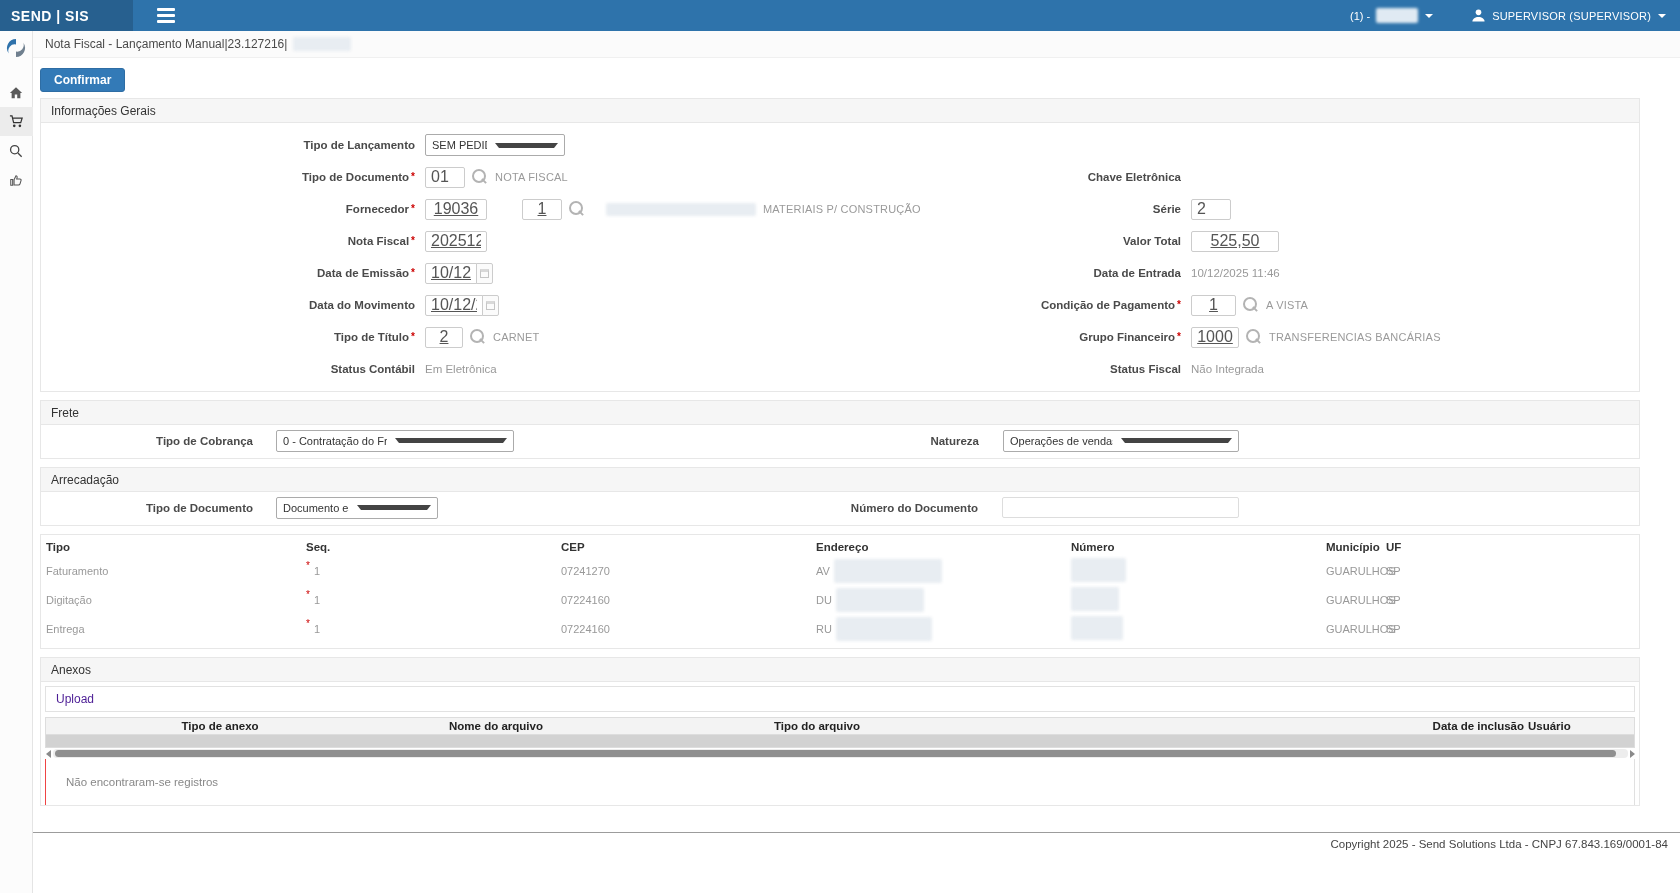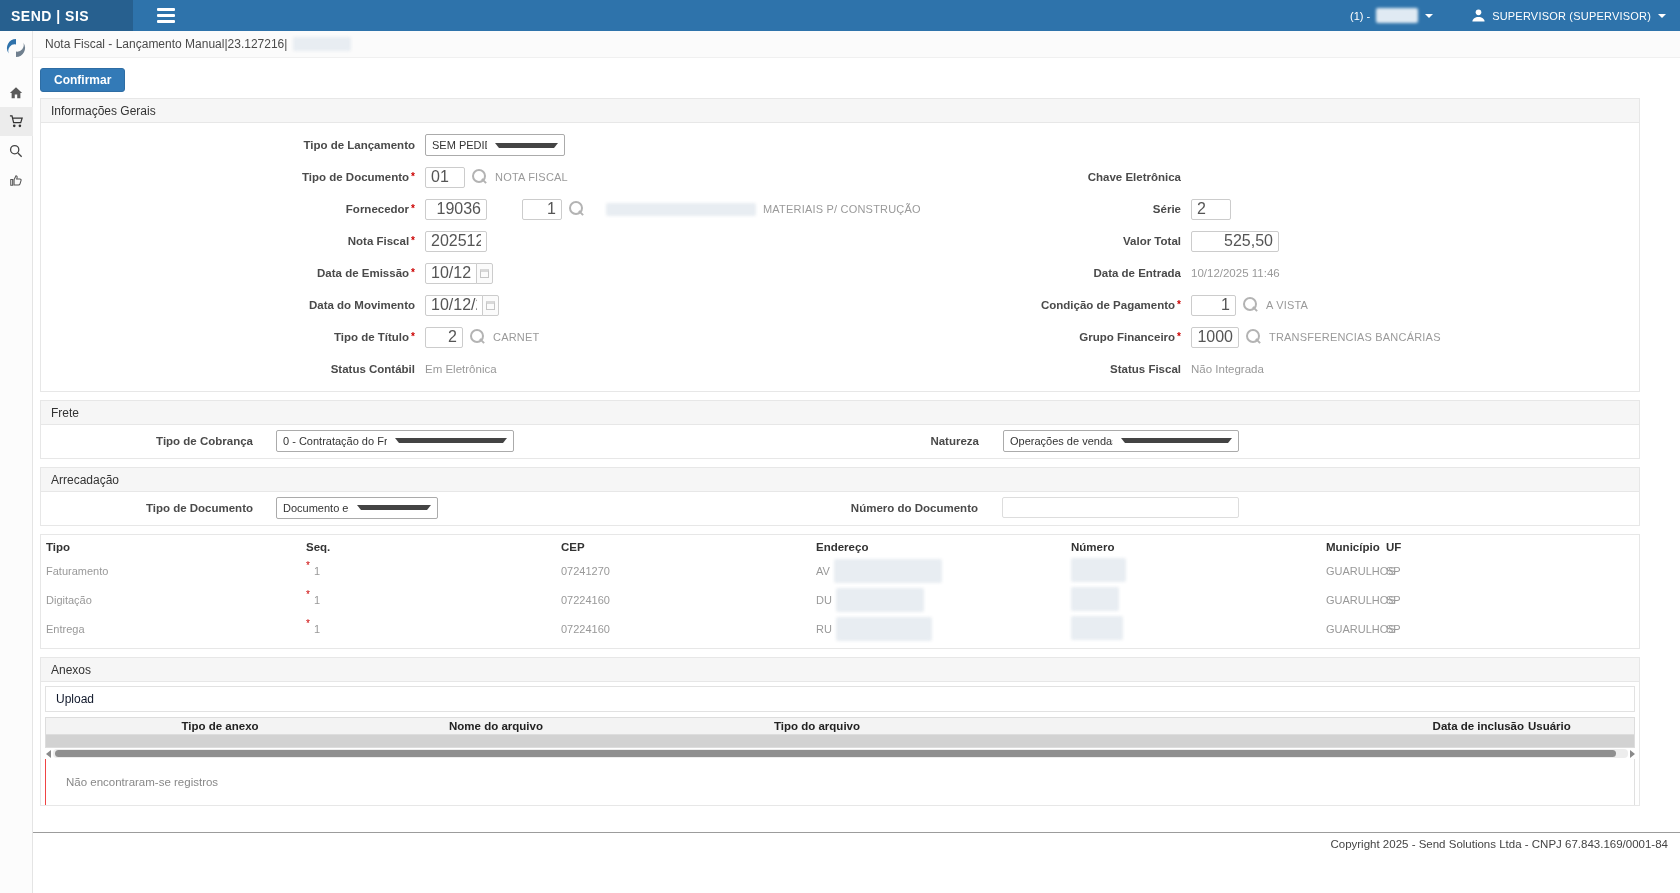--- a/index.html
+++ b/index.html
@@ -36,21 +36,21 @@
   
   .grid-body { padding:6px 0; }
   .frow { display:flex; align-items:center; height:32px; }
   .lab { font-size:11.5px; font-weight:bold; color:#4a4a4a; text-align:right; white-space:nowrap; }
   .lab-l { width:374px; }
   .ctl-l { width:600px; display:flex; align-items:center; padding-left:10px; gap:7px; }
   .lab-r { width:166px; }
   .ctl-r { flex:1; display:flex; align-items:center; padding-left:10px; gap:7px; }
   .req::after { content:"*"; color:#cc0000; font-size:10px; vertical-align:top; margin-left:2px; }
   input.txt { height:21px; border:1px solid #ccc; border-radius:2px; font-size:16px; color:#555; padding:0 5px; font-family:inherit; background:#fff; }
-  .t-right { text-align:right; }
+  .t-right { text-align:center;text-decoration:underline; }
   .desc { font-size:11px; color:#9a9a9a; letter-spacing:.2px; white-space:nowrap; }
   .val { font-size:11.5px; color:#999; white-space:nowrap; }
 
   .mag { width:16px; height:16px; position:relative; display:inline-block; cursor:pointer; flex:none; }
   .mag::before { content:""; position:absolute; width:10px; height:10px; border:2px solid #b3b3b3; border-radius:50%; left:0; top:0; }
   .mag::after { content:""; position:absolute; width:6px; height:2px; background:#b3b3b3; transform:rotate(45deg); left:9px; top:11px; }
 
   .dategrp { display:flex; align-items:center; }
   .calbtn { width:17px; height:21px; border:1px solid #ccc; background:#fbfbfb; display:inline-flex; align-items:center; justify-content:center; cursor:pointer; margin-left:-1px; border-radius:0 2px 2px 0; }
   .calglyph { width:9px; height:9px; border:1px solid #c5c5c5; border-top:3px solid #d8d8d8; display:block; }
@@ -72,21 +72,21 @@
   .c-seq  { width:255px; }
   .c-cep  { width:255px; }
   .c-end  { width:255px; display:flex; align-items:center; gap:4px; }
   .c-num  { width:255px; }
   .c-mun  { width:60px; }
   .c-uf   { flex:1; }
   .seq-star { color:#cc0000; font-size:10px; position:relative; top:-6px; margin-right:4px; }
   .addr-body { padding-bottom:5px; }
 
   
-  .upload-bar { border:1px solid #e2e2e2; margin:4px; padding:5px 10px; font-size:12px; color:#0f172a; cursor:pointer; }
+  .upload-bar { border:1px solid #e2e2e2; margin:4px; padding:5px 10px; font-size:12px; color:#4c1d95; cursor:pointer; }
   .anx-table { margin:5px 4px 0; }
   .anx-head { display:flex; background:#f3f3f3; border:1px solid #ddd; font-weight:bold; font-size:11.5px; color:#222; height:18px; align-items:center;justify-content:center; }
   .ah1 { width:348px; text-align:center; }
   .ah2 { width:204px; text-align:center; }
   .ah3 { width:438px; text-align:center; }
   .ah4 { flex:1; text-align:right; }
   .ah5 { width:110px; padding-left:4px; }
   .anx-grayrow { height:13px; background:#d2d2d2; border:1px solid #ddd; border-top:none; }
   .anx-scroll { height:11px; display:flex; align-items:center; }
   .arrow-l { width:0; height:0; border-top:4px solid transparent; border-bottom:4px solid transparent; border-right:5px solid #8a8a8a; margin:0 2px 0 1px; cursor:pointer; }

